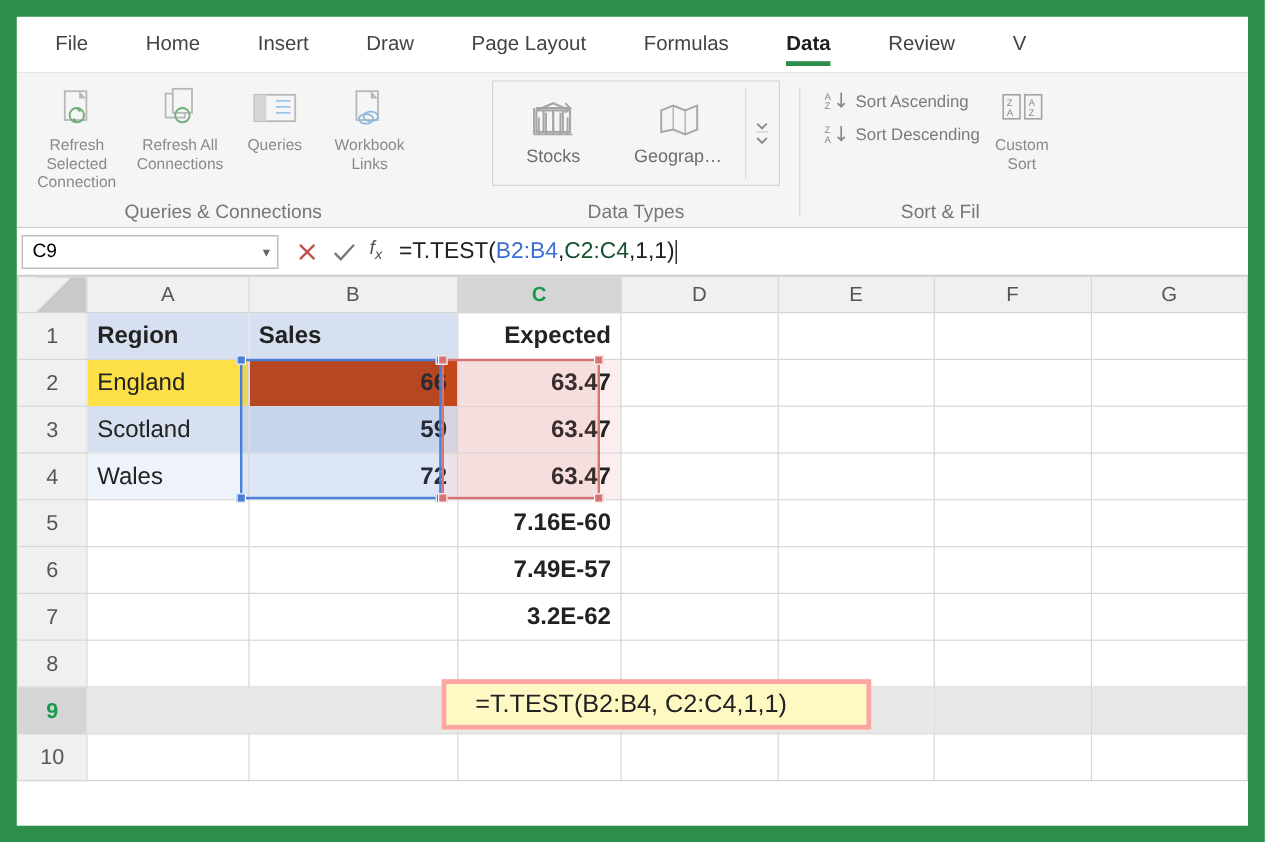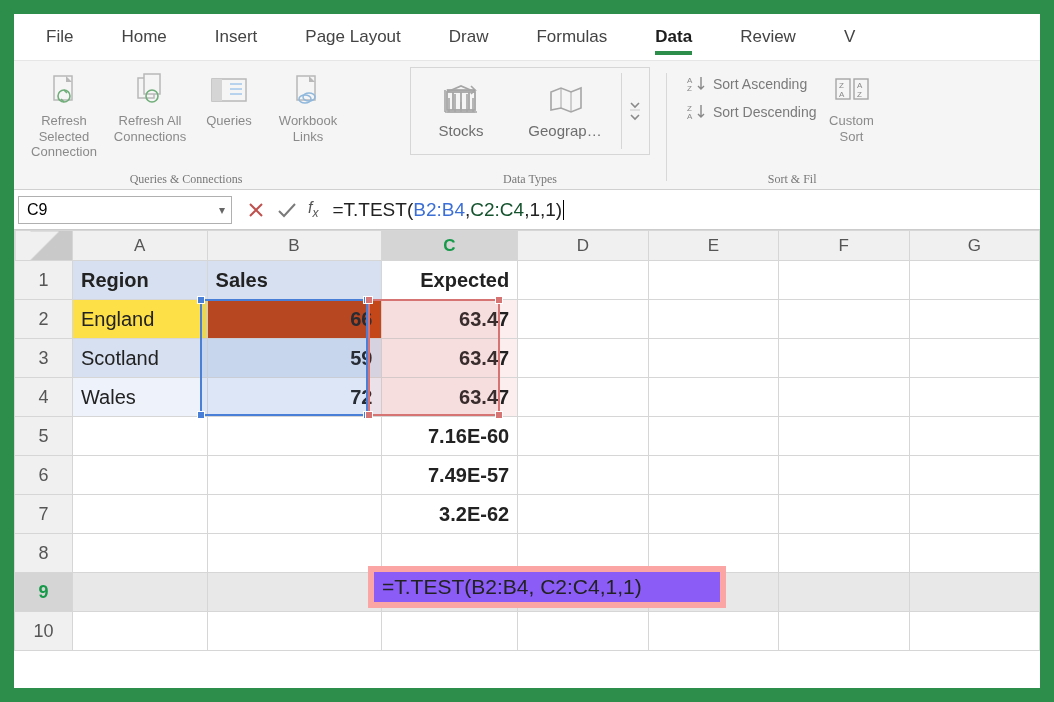--- a/index.html
+++ b/index.html
@@ -65,24 +65,23 @@
     align-items: center;
     padding: 0 6px;
   }
   .group-items {
     display: flex;
     gap: 10px;
     flex: 1;
     align-items: flex-start;
   }
   .group-label {
-    font-size: 12px;
+    font-size: 16px;
     color: #777;
     padding: 2px 0 0 0;
-    font-family: Liberation Serif, serif;
   }
   .vbtn {
     display: flex;
     flex-direction: column;
     align-items: center;
     width: 76px;
     text-align: center;
     line-height: 1.2;
     gap: 4px;
     padding-top: 4px;
@@ -151,36 +150,36 @@
   
   .ov { position:absolute; pointer-events:none; }
   .blue-range { border:2px solid #4a7fd8; background:rgba(74,127,216,0.10);}
   .red-range { border:2px solid #d67373; background:rgba(214,115,115,0.13);}
   .handle { position:absolute; width:8px; height:8px; }
   .handle.b { background:#4a7fd8; border:1px solid #fff;}
   .handle.r { background:#d67373; border:1px solid #fff;}
   
   .active-row-edge { border-left:3px solid #169a4a; }
   .formula-overlay {
-    position:absolute; border:6px solid #fca5a5; background:#8b5cf6; font-size:21px;
-    display:flex; align-items:center; padding:0 8px; color:#222;
+    position:absolute; border:4px solid #fca5a5; background:#fef9c3; font-size:21px;
+    display:flex; align-items:center; padding:0 24px; color:#222;
   }
   svg { display:block; }
 </style>
 </head>
 <body>
 
 <div class="app">
 
   <div class="tabs">
     <div class="tab">File</div>
     <div class="tab">Home</div>
     <div class="tab">Insert</div>
+    <div class="tab">Draw</div>
     <div class="tab">Page Layout</div>
-    <div class="tab">Draw</div>
     <div class="tab">Formulas</div>
     <div class="tab active">Data</div>
     <div class="tab">Review</div>
     <div class="tab">V</div>
   </div>
 
   <div class="ribbon">
     <div class="group">
       <div class="group-items">
         <div class="vbtn">

